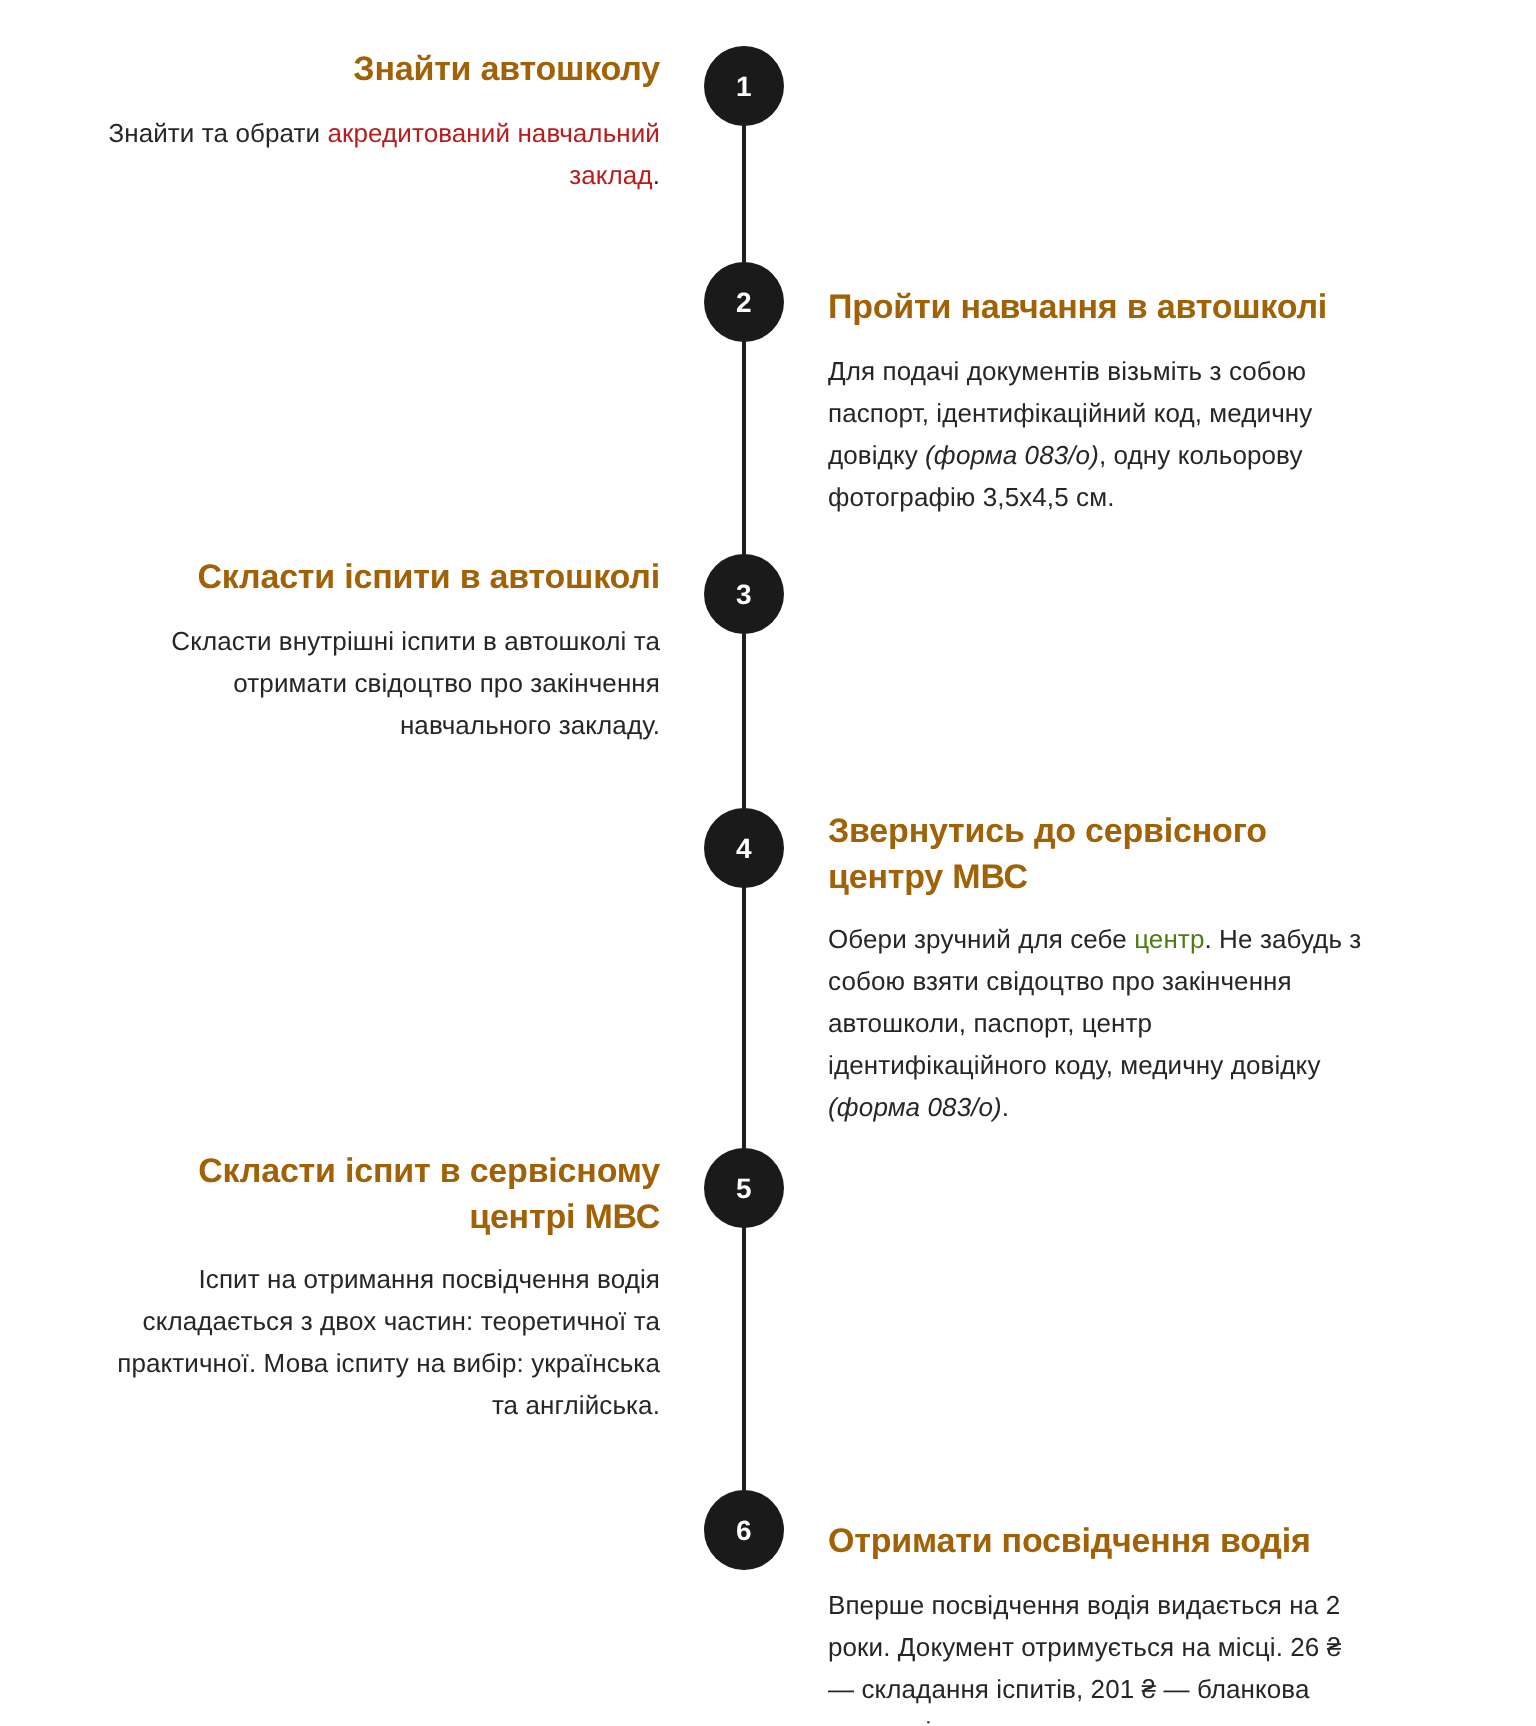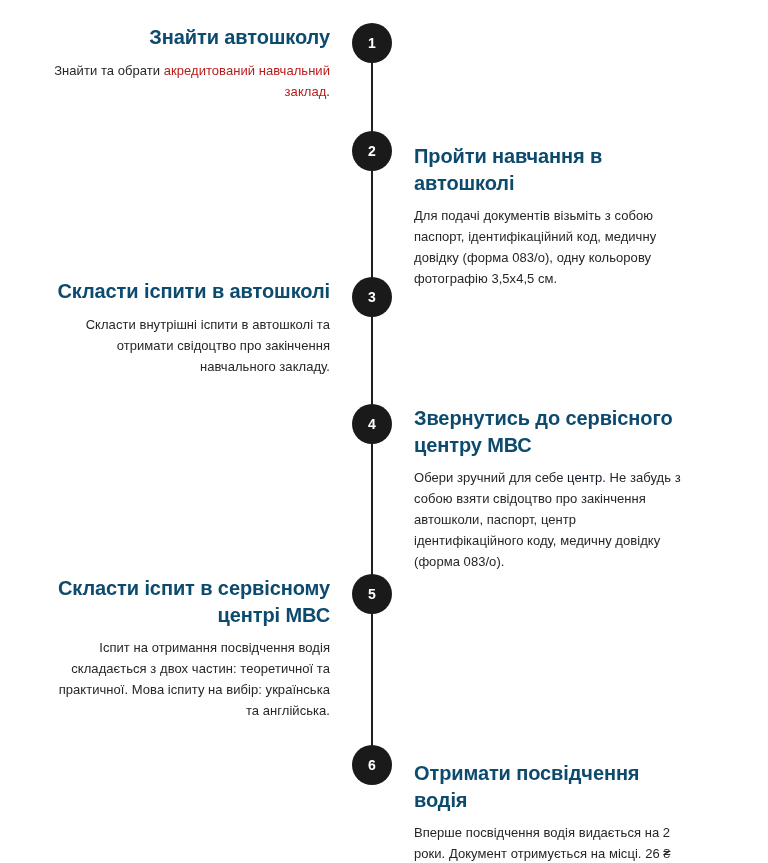--- a/index.html
+++ b/index.html
@@ -65,38 +65,39 @@
     width: 280px;
     text-align: right;
   }
   .step.right {
     left: 414px;
     width: 272px;
     text-align: left;
   }
 
   .step-title {
-    font-size: 20px;
+    font-size: 17px;
     font-weight: bold;
     line-height: 1.33;
-    color: #0c4a6e;
+    color: #a16207;
     margin: 0 0 9px 0;
     letter-spacing: -0.1px;
   }
   .step-body {
     font-size: 13px;
     line-height: 1.62;
     color: #262626;
     margin: 0;
     letter-spacing: 0.05px;
   }
   .link {
     color: #6f9e52;
   }
   .em {
+    font-style: italic;
   }
 </style>
 </head>
 <body>
 
 <div id="timeline">
 
 <div class="spine" style="top: 43px; height: 722px; left: 371px; background: rgb(31, 31, 31);"></div>
     <div class="step left" style="top: 24px;">
       <h3 class="step-title">Знайти автошколу</h3>
@@ -114,21 +115,21 @@
     </div>
     <div class="step left" style="top: 278px;">
       <h3 class="step-title">Скласти іспити в автошколі</h3>
       <p class="step-body"><span>Скласти внутрішні іспити в автошколі та отримати свідоцтво про закінчення навчального закладу.</span></p>
     </div>
     <div class="marker" style="top: 277px; background: rgb(26, 26, 26);">
       <span class="marker-num" style="color: rgb(255, 255, 255);">3</span>
     </div>
     <div class="step right" style="top: 405px;">
       <h3 class="step-title">Звернутись до сервісного центру МВС</h3>
-      <p class="step-body"><span>Обери зручний для себе </span><span class="link" style="color: #0f172a;">центр</span><span>. Не забудь з собою взяти свідоцтво про закінчення автошколи, паспорт, центр ідентифікаційного коду, медичну довідку </span><span class="em">(форма 083/о)</span><span>.</span></p>
+      <p class="step-body"><span>Обери зручний для себе </span><span class="link" style="color: #4d7c0f;">центр</span><span>. Не забудь з собою взяти свідоцтво про закінчення автошколи, паспорт, центр ідентифікаційного коду, медичну довідку </span><span class="em">(форма 083/о)</span><span>.</span></p>
     </div>
     <div class="marker" style="top: 404px; background: rgb(26, 26, 26);">
       <span class="marker-num" style="color: rgb(255, 255, 255);">4</span>
     </div>
     <div class="step left" style="top: 575px;">
       <h3 class="step-title">Скласти іспит в сервісному центрі МВС</h3>
       <p class="step-body"><span>Іспит на отримання посвідчення водія складається з двох частин: теоретичної та практичної. Мова іспиту на вибір: українська та англійська.</span></p>
     </div>
     <div class="marker" style="top: 574px; background: rgb(26, 26, 26);">
       <span class="marker-num" style="color: rgb(255, 255, 255);">5</span>

